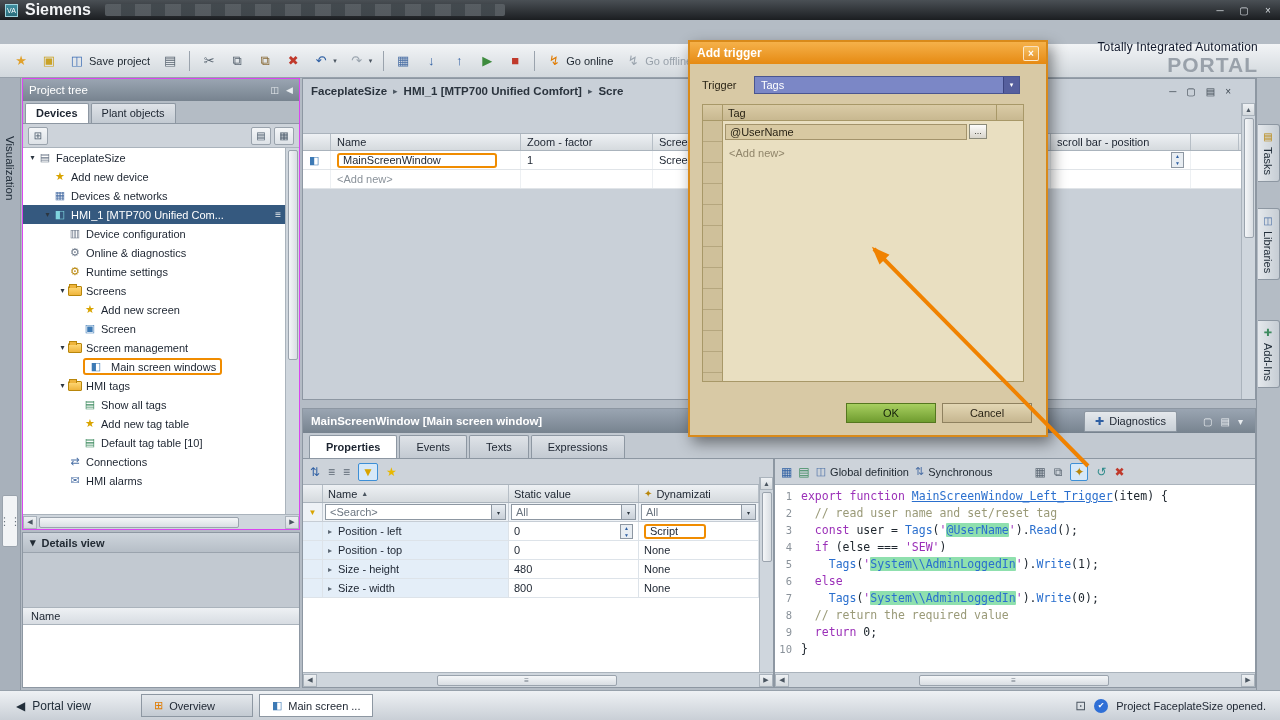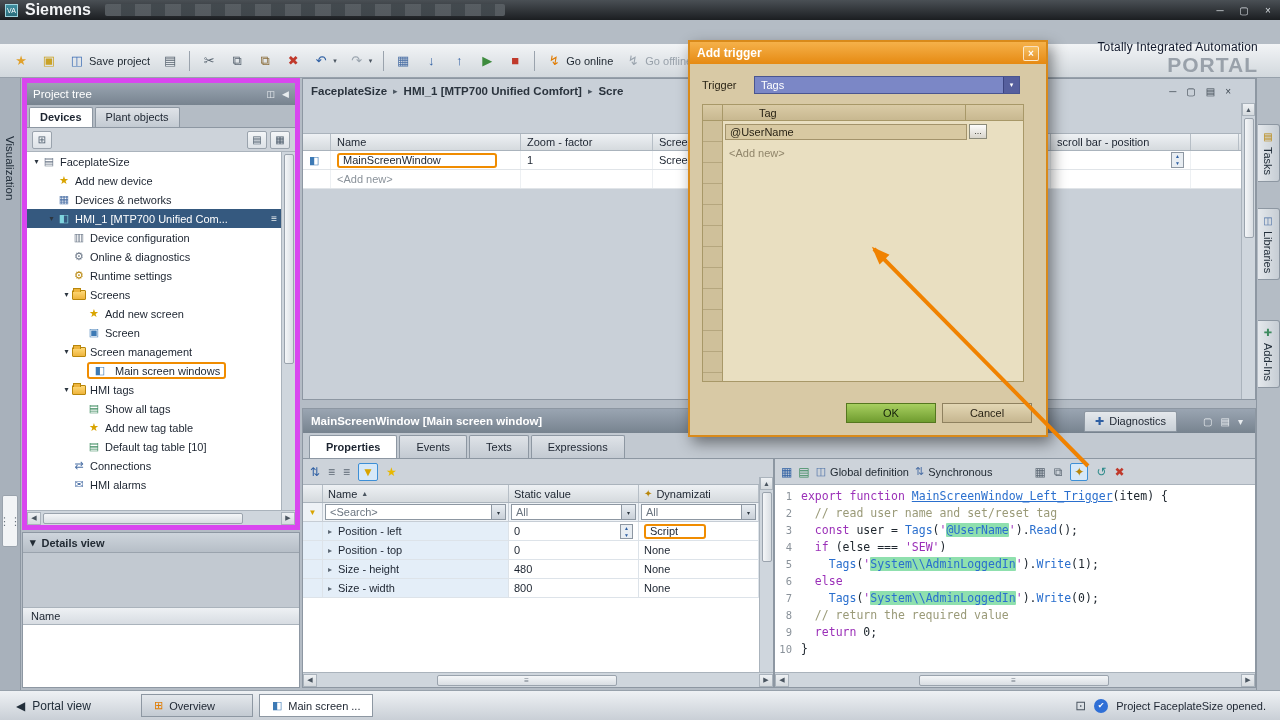--- a/index.html
+++ b/index.html
@@ -29,21 +29,21 @@
   #branding{position:absolute;right:22px;top:40px;text-align:right;z-index:1;}
   #branding .b1{font-size:12px;color:#0f172a;letter-spacing:.2px;}
   #branding .b2{font-size:21px;font-weight:bold;color:#99a1aa;letter-spacing:1px;line-height:22px;}
 
   
   #left-strip{position:absolute;left:0;top:78px;width:21px;height:612px;background:#a8b1bb;border-right:1px solid #8d97a2;}
   #left-strip .vlabel{writing-mode:vertical-rl;display:block;margin:58px auto 0;font-size:11.5px;color:#222e3a;}
   .strip-handle{position:absolute;left:2px;top:417px;width:16px;height:52px;background:#f2f4f6;border:1px solid #9aa3ad;border-radius:2px;display:flex;align-items:center;justify-content:center;color:#6b7580;}
 
   
-  #ptree{position:absolute;left:22px;top:78px;width:278px;height:452px;background:#0ea5e9;border:5px solid #d946ef;}
+  #ptree{position:absolute;left:22px;top:78px;width:278px;height:452px;background:#0ea5e9;border:1px solid #d946ef;}
   .panel-header{height:22px;background:linear-gradient(#9aa5b2,#77838f);color:#fff;display:flex;align-items:center;padding:0 6px;font-size:11.5px;}
   .panel-header .ph-icons{margin-left:auto;display:flex;gap:7px;font-size:9px;color:#e8ecef;}
   #ptree-tabs{height:23px;display:flex;background:#b4bcc5;border-bottom:1px solid #8d97a2;padding-left:2px;align-items:flex-end;}
   .ptab{padding:3px 10px 4px;border:1px solid #8d97a2;border-bottom:none;background:linear-gradient(#dfe3e8,#c3cad2);margin-right:2px;border-radius:2px 2px 0 0;font-size:11px;}
   .ptab.active{background:#fff;font-weight:bold;}
   #ptree-toolbar{height:24px;display:flex;align-items:center;padding:0 5px;background:#cdd3da;border-bottom:1px solid #aab3bc;}
   .mini-btn{width:20px;height:18px;border:1px solid #9aa3ad;background:linear-gradient(#f4f6f8,#dde2e7);display:flex;align-items:center;justify-content:center;font-size:10px;color:#4a5a6a;border-radius:2px;}
   #ptree-toolbar .right{margin-left:auto;display:flex;gap:3px;}
   #tree{position:absolute;left:0;top:69px;right:14px;bottom:15px;background:#fff;overflow:hidden;}
   .trow{height:19px;display:flex;align-items:center;white-space:nowrap;}
@@ -162,21 +162,21 @@
   
   #dialog{position:absolute;left:688px;top:40px;width:360px;height:397px;border:2px solid #d98a1a;box-shadow:4px 6px 14px rgba(0,0,0,.45);z-index:40;background:#d8c9a5;}
   .dlg-title{height:22px;background:linear-gradient(#f5b14a,#e68a12);display:flex;align-items:center;padding:0 7px;color:#fff;font-weight:bold;font-size:12px;}
   .dlg-close{margin-left:auto;width:16px;height:15px;background:linear-gradient(#f7c060,#e8942a);border:1px solid rgba(255,255,255,.7);display:flex;align-items:center;justify-content:center;font-size:10px;color:#fff;border-radius:2px;}
   .dlg-body{position:absolute;left:0;top:22px;right:0;bottom:0;}
   .dlg-trigrow{position:absolute;left:12px;top:12px;right:26px;height:18px;display:flex;align-items:center;}
   .dlg-lbl{width:52px;color:#2a2416;}
   .dlg-combo{flex:1;height:18px;background:#7b87c6;border:1px solid #4a5590;display:flex;align-items:center;padding-left:6px;color:#fff;}
   .dlg-combo .dlg-combo-btn{margin-left:auto;width:16px;height:100%;background:#565f9e;border-left:1px solid #3c4480;display:flex;align-items:center;justify-content:center;font-size:7px;color:#fff;}
   .dlg-table{position:absolute;left:12px;top:40px;width:322px;height:278px;background:#e9dfc1;border:1px solid #a89868;}
-  .dlg-thead{display:flex;height:16px;background:linear-gradient(#dacba6,#c8b890);border-bottom:1px solid #a89868;gap:31px;}
+  .dlg-thead{display:flex;height:16px;background:linear-gradient(#dacba6,#c8b890);border-bottom:1px solid #a89868;}
   .dlg-th-gutter{width:20px;border-right:1px solid #a89868;}
   .dlg-th{flex:1;padding:0 5px;display:flex;align-items:center;color:#2a2416;border-right:1px solid #a89868;}
   .dlg-th-end{width:26px;}
   .dlg-gutter{position:absolute;left:0;top:16px;width:20px;bottom:0;background:#cfc09a;border-right:1px solid #a89868;background-image:repeating-linear-gradient(180deg,transparent 0 20px,#b5a67e 20px 21px);}
   #dlg-rows{margin-left:20px;}
   .drow{height:21px;display:flex;align-items:center;padding:2px 36px 2px 2px;}
   .dfield{flex:1;height:16px;background:#d8c9a2;border:1px solid #a3936b;padding:0 4px;line-height:14px;color:#2a2416;margin-right:2px;overflow:hidden;}
   .dbrowse{width:18px;height:15px;background:linear-gradient(#fdfdfc,#d8d5cc);border:1px solid #8a8a7a;text-align:center;font-size:9px;line-height:13px;color:#3a3a30;}
   .dplaceholder{color:#90856a;margin-left:4px;}
   .dlg-btns{position:absolute;left:0;right:14px;bottom:12px;display:flex;justify-content:flex-end;gap:6px;}

